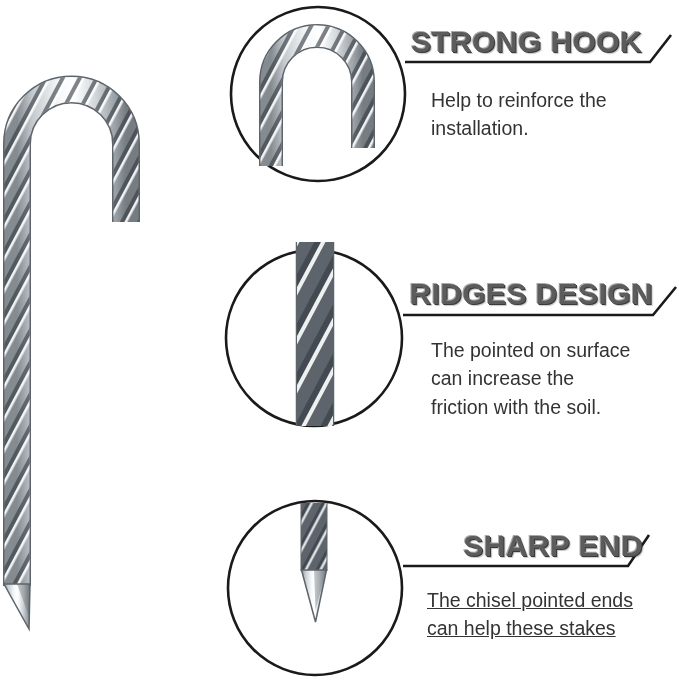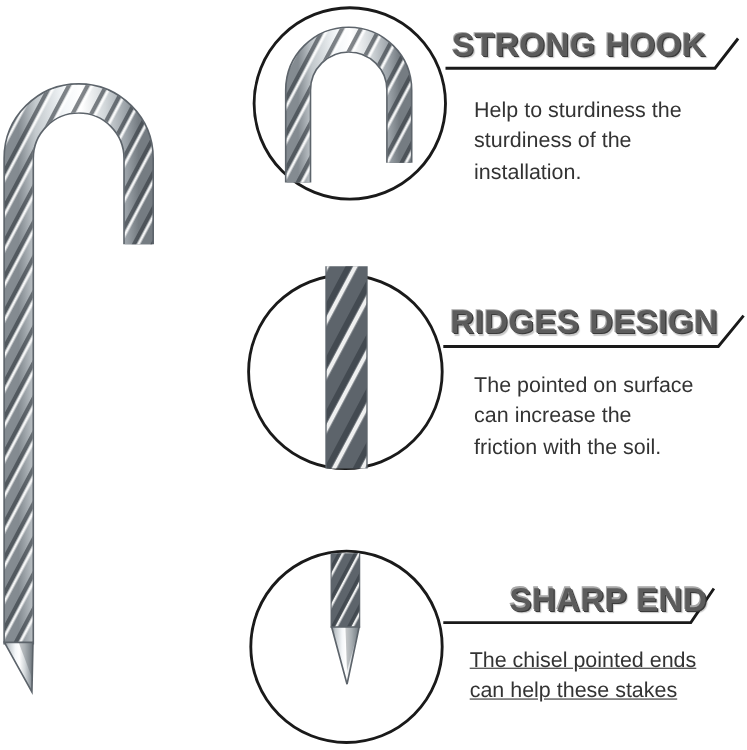--- a/index.html
+++ b/index.html
@@ -86,22 +86,21 @@
       <line x1="314" y1="503" x2="314" y2="571" stroke="#5d646b" stroke-width="27"></line>
       <line x1="314" y1="503" x2="314" y2="571" stroke="url(#metalH)" stroke-width="25"></line>
       <line x1="314" y1="503" x2="314" y2="571" stroke="url(#ridgeSmall)" stroke-width="25"></line>
       <polygon points="301.5,570 326.5,570 315.5,622" fill="url(#metalH)" stroke="#5d646b" stroke-width="1.5"></polygon>
       <polygon points="314,570 326.5,570 315.5,610" fill="rgba(90,97,104,0.35)"></polygon>
     </g>
   </svg>
 
   <div class="callout-title" style="top:25px; right:37px;">STRONG HOOK</div>
   <div class="callout-body" style="left:431px; top:86px;">
-    <div>Help to sturdiness the</div>
-    <div>sturdiness of the</div>
+    <div>Help to reinforce the</div>
     <div>installation.</div>
   </div>
 
   <div class="callout-title" style="top:277px; right:26px;">RIDGES DESIGN</div>
   <div class="callout-body" style="left:431px; top:336px;">
     <div>The pointed on surface</div>
     <div>can increase the</div>
     <div>friction with the soil.</div>
   </div>
 

